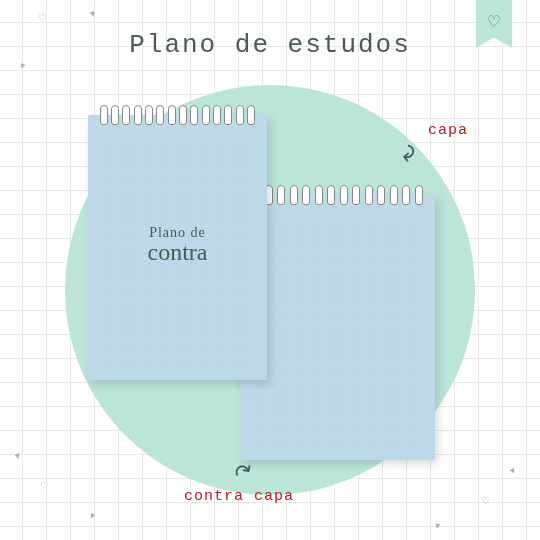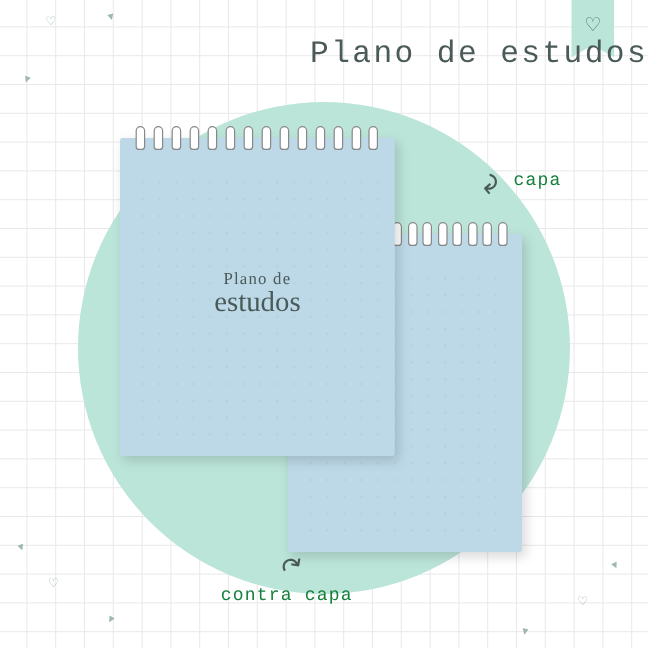--- a/index.html
+++ b/index.html
@@ -27,21 +27,21 @@
     border-radius: 50%;
     background: #bce5da;
     left: 65px;
     top: 85px;
   }
   .title {
     position: absolute;
     top: 30px;
     left: 0;
     right: 0;
-    text-align: right;
+    text-align: center;
     font-family: 'Courier New', monospace;
     font-size: 26px;
     letter-spacing: 2px;
     color: #4a5a58;
     font-weight: 400;
   }
   .bookmark {
     position: absolute;
     top: 0;
     right: 28px;
@@ -66,23 +66,23 @@
     border-radius: 2px;
   }
   .notebook .dots {
     position: absolute;
     inset: 30px 12px 12px 12px;
     background-image: radial-gradient(#a8c8d8 1px, transparent 1px);
     background-size: 14px 14px;
     opacity: 0.5;
   }
   .nb-front {
-    width: 229px;
+    width: 179px;
     height: 265px;
-    left: 100px;
+    left: 88px;
     top: 115px;
     z-index: 2;
   }
   .nb-back {
     width: 195px;
     height: 265px;
     left: 240px;
     top: 195px;
     z-index: 1;
   }
@@ -118,23 +118,22 @@
   }
   .cover-line2 {
     font-family: 'Brush Script MT', cursive;
     font-size: 24px;
     margin-top: -2px;
   }
   .label {
     position: absolute;
     font-family: 'Courier New', monospace;
     font-size: 15px;
-    color: #15803d;
+    color: #b91c1c;
     letter-spacing: 1px;
-    margin-top: 20px;
   }
   .label-capa { top: 122px; right: 72px; }
   .label-contra { bottom: 35px; left: 184px; }
   .arrow {
     position: absolute;
     color: #4a5a58;
   }
   .arrow-top { top: 140px; right: 125px; font-size: 22px; transform: rotate(95deg) scaleX(-1);}
   .arrow-bottom { bottom: 55px; left: 235px; font-size: 22px; transform: rotate(-35deg); }
   .confetti {
@@ -197,21 +196,21 @@
       <span></span>
       <span></span>
       <span></span>
       <span></span>
       <span></span>
       <span></span>
       <span></span>
   </div>
   <div class="cover-text">
     <div class="cover-line1">Plano de</div>
-    <div class="cover-line2">estudos</div>
+    <div class="cover-line2">contra</div>
   </div>
 </div>
 
 <div class="arrow arrow-top">↶</div>
 <div class="label label-capa">capa</div>
 
 <div class="arrow arrow-bottom">↷</div>
 <div class="label label-contra">contra capa</div>
 
 </body></html>

